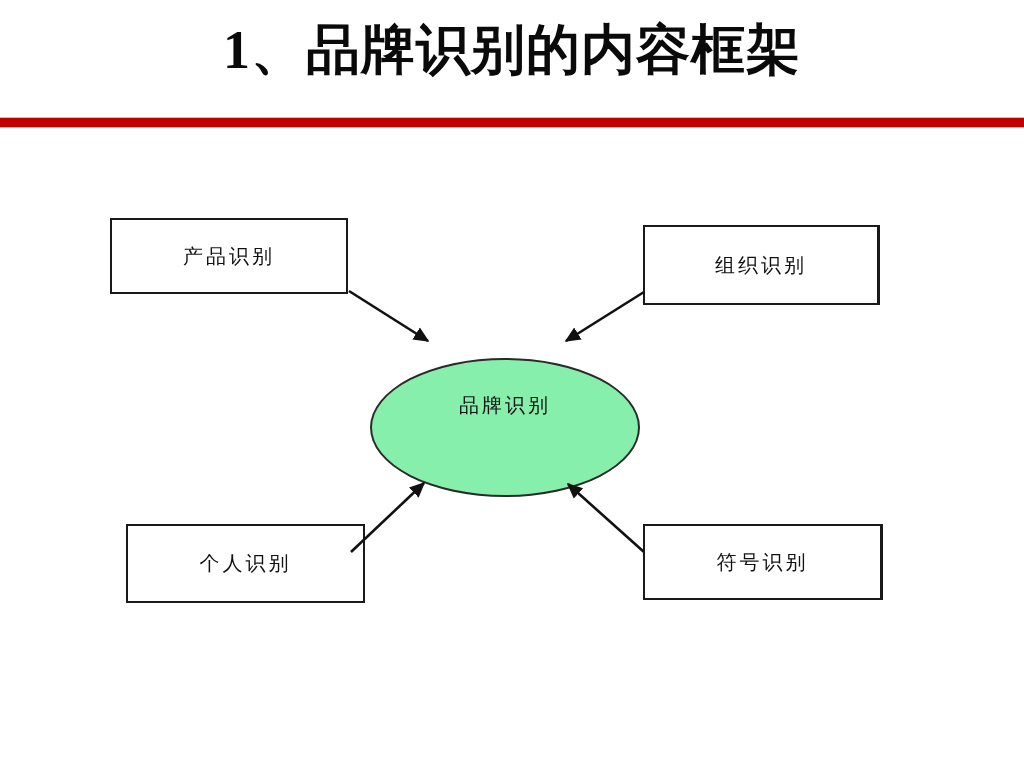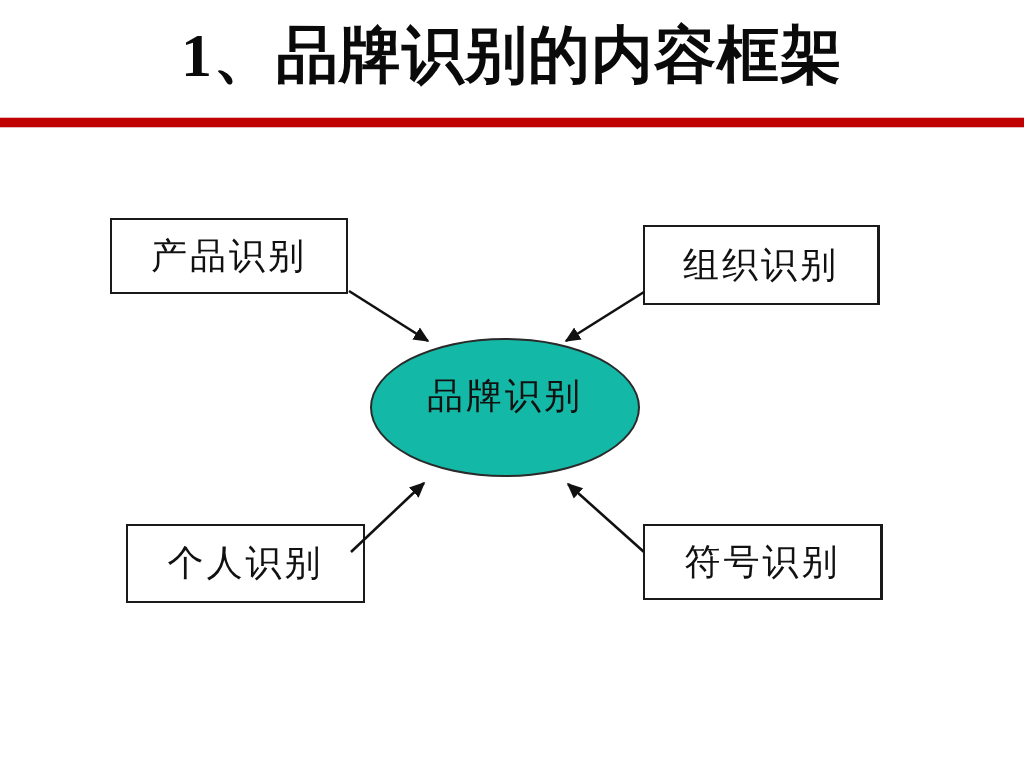--- a/index.html
+++ b/index.html
@@ -18,21 +18,21 @@
   }
   .slide-title {
     position: absolute;
     top: 14px;
     left: 0;
     width: 1024px;
     margin: 0;
     text-align: center;
     font-family: "Liberation Serif", "DejaVu Serif", serif;
     font-weight: bold;
-    font-size: 62px;
+    font-size: 54px;
     line-height: 1.35;
     letter-spacing: 1px;
     color: #0a0a0a;
     white-space: nowrap;
   }
   .red-divider {
     position: absolute;
     top: 117px;
     left: 0;
     width: 1024px;
@@ -44,39 +44,39 @@
   .node-box {
     position: absolute;
     box-sizing: border-box;
     border: 2px solid #1a1a1a;
     background: #ffffff;
     display: flex;
     align-items: center;
     justify-content: center;
   }
   .node-label {
-    font-size: 36px;
+    font-size: 20px;
     letter-spacing: 3px;
     color: #111111;
     white-space: nowrap;
   }
   .box-tl { left: 110px; top: 218px; width: 238px; height: 76px; }
   .box-tr { left: 643px; top: 225px; width: 237px; height: 80px; border-right-width: 3px; }
   .box-bl { left: 126px; top: 524px; width: 239px; height: 79px; }
   .box-br { left: 643px; top: 524px; width: 240px; height: 76px; border-right-width: 3px; font-family: Liberation Mono, monospace; }
   .center-ellipse {
     position: absolute;
     box-sizing: border-box;
     left: 370px;
-    top: 338px;
+    top: 358px;
     width: 270px;
     height: 139px;
     border: 2px solid #2a2a2a;
     border-radius: 50%;
-    background: #14b8a6;
+    background: #86efac;
   }
   .center-ellipse .node-label {
     position: absolute;
     top: 32px;
     left: 0;
     width: 100%;
     text-align: center;
   }
   .arrow-layer {
     position: absolute;

